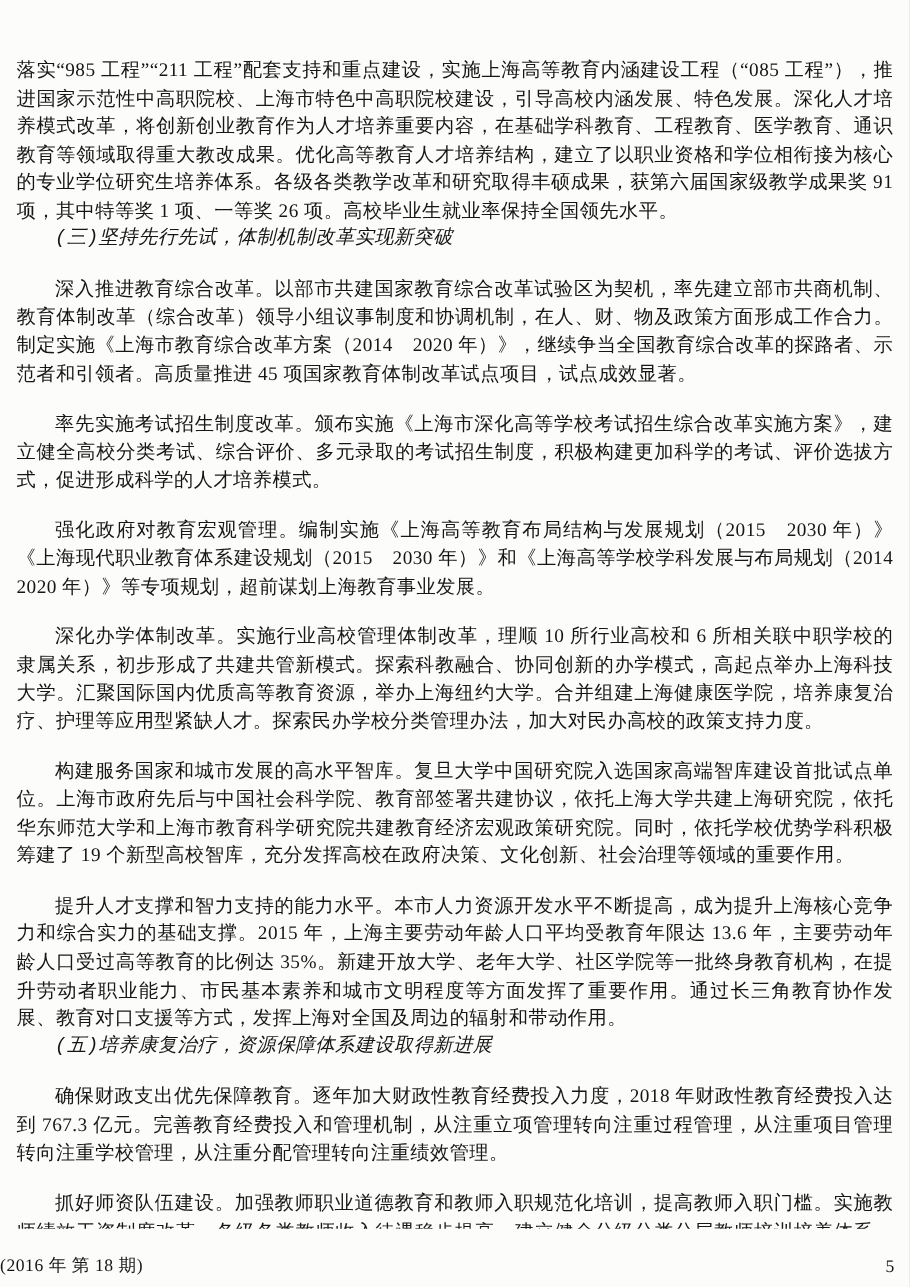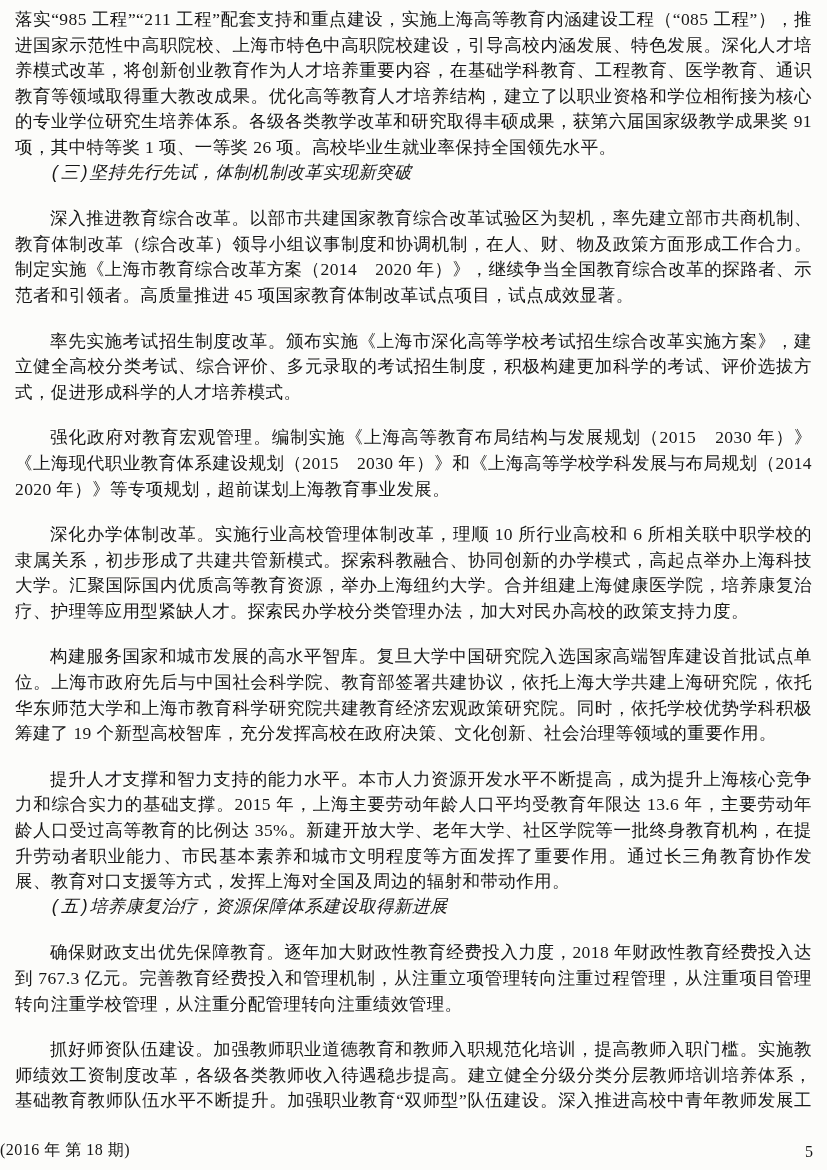--- a/index.html
+++ b/index.html
@@ -25,20 +25,21 @@
   }
   .content p {
     margin: 0;
     font-size: 17.5px;
     line-height: 25.6px;
     letter-spacing: 0.4px;
     text-align: justify;
   }
   p.para-continuation {
     text-indent: 0;
+    margin-top: 44px;
   }
   p.para-body {
     text-indent: 2em;
     margin-top: 20px;
   }
   p.para-heading {
     text-indent: 2em;
     font-style: italic;
     font-family: Liberation Mono, monospace;
   }

